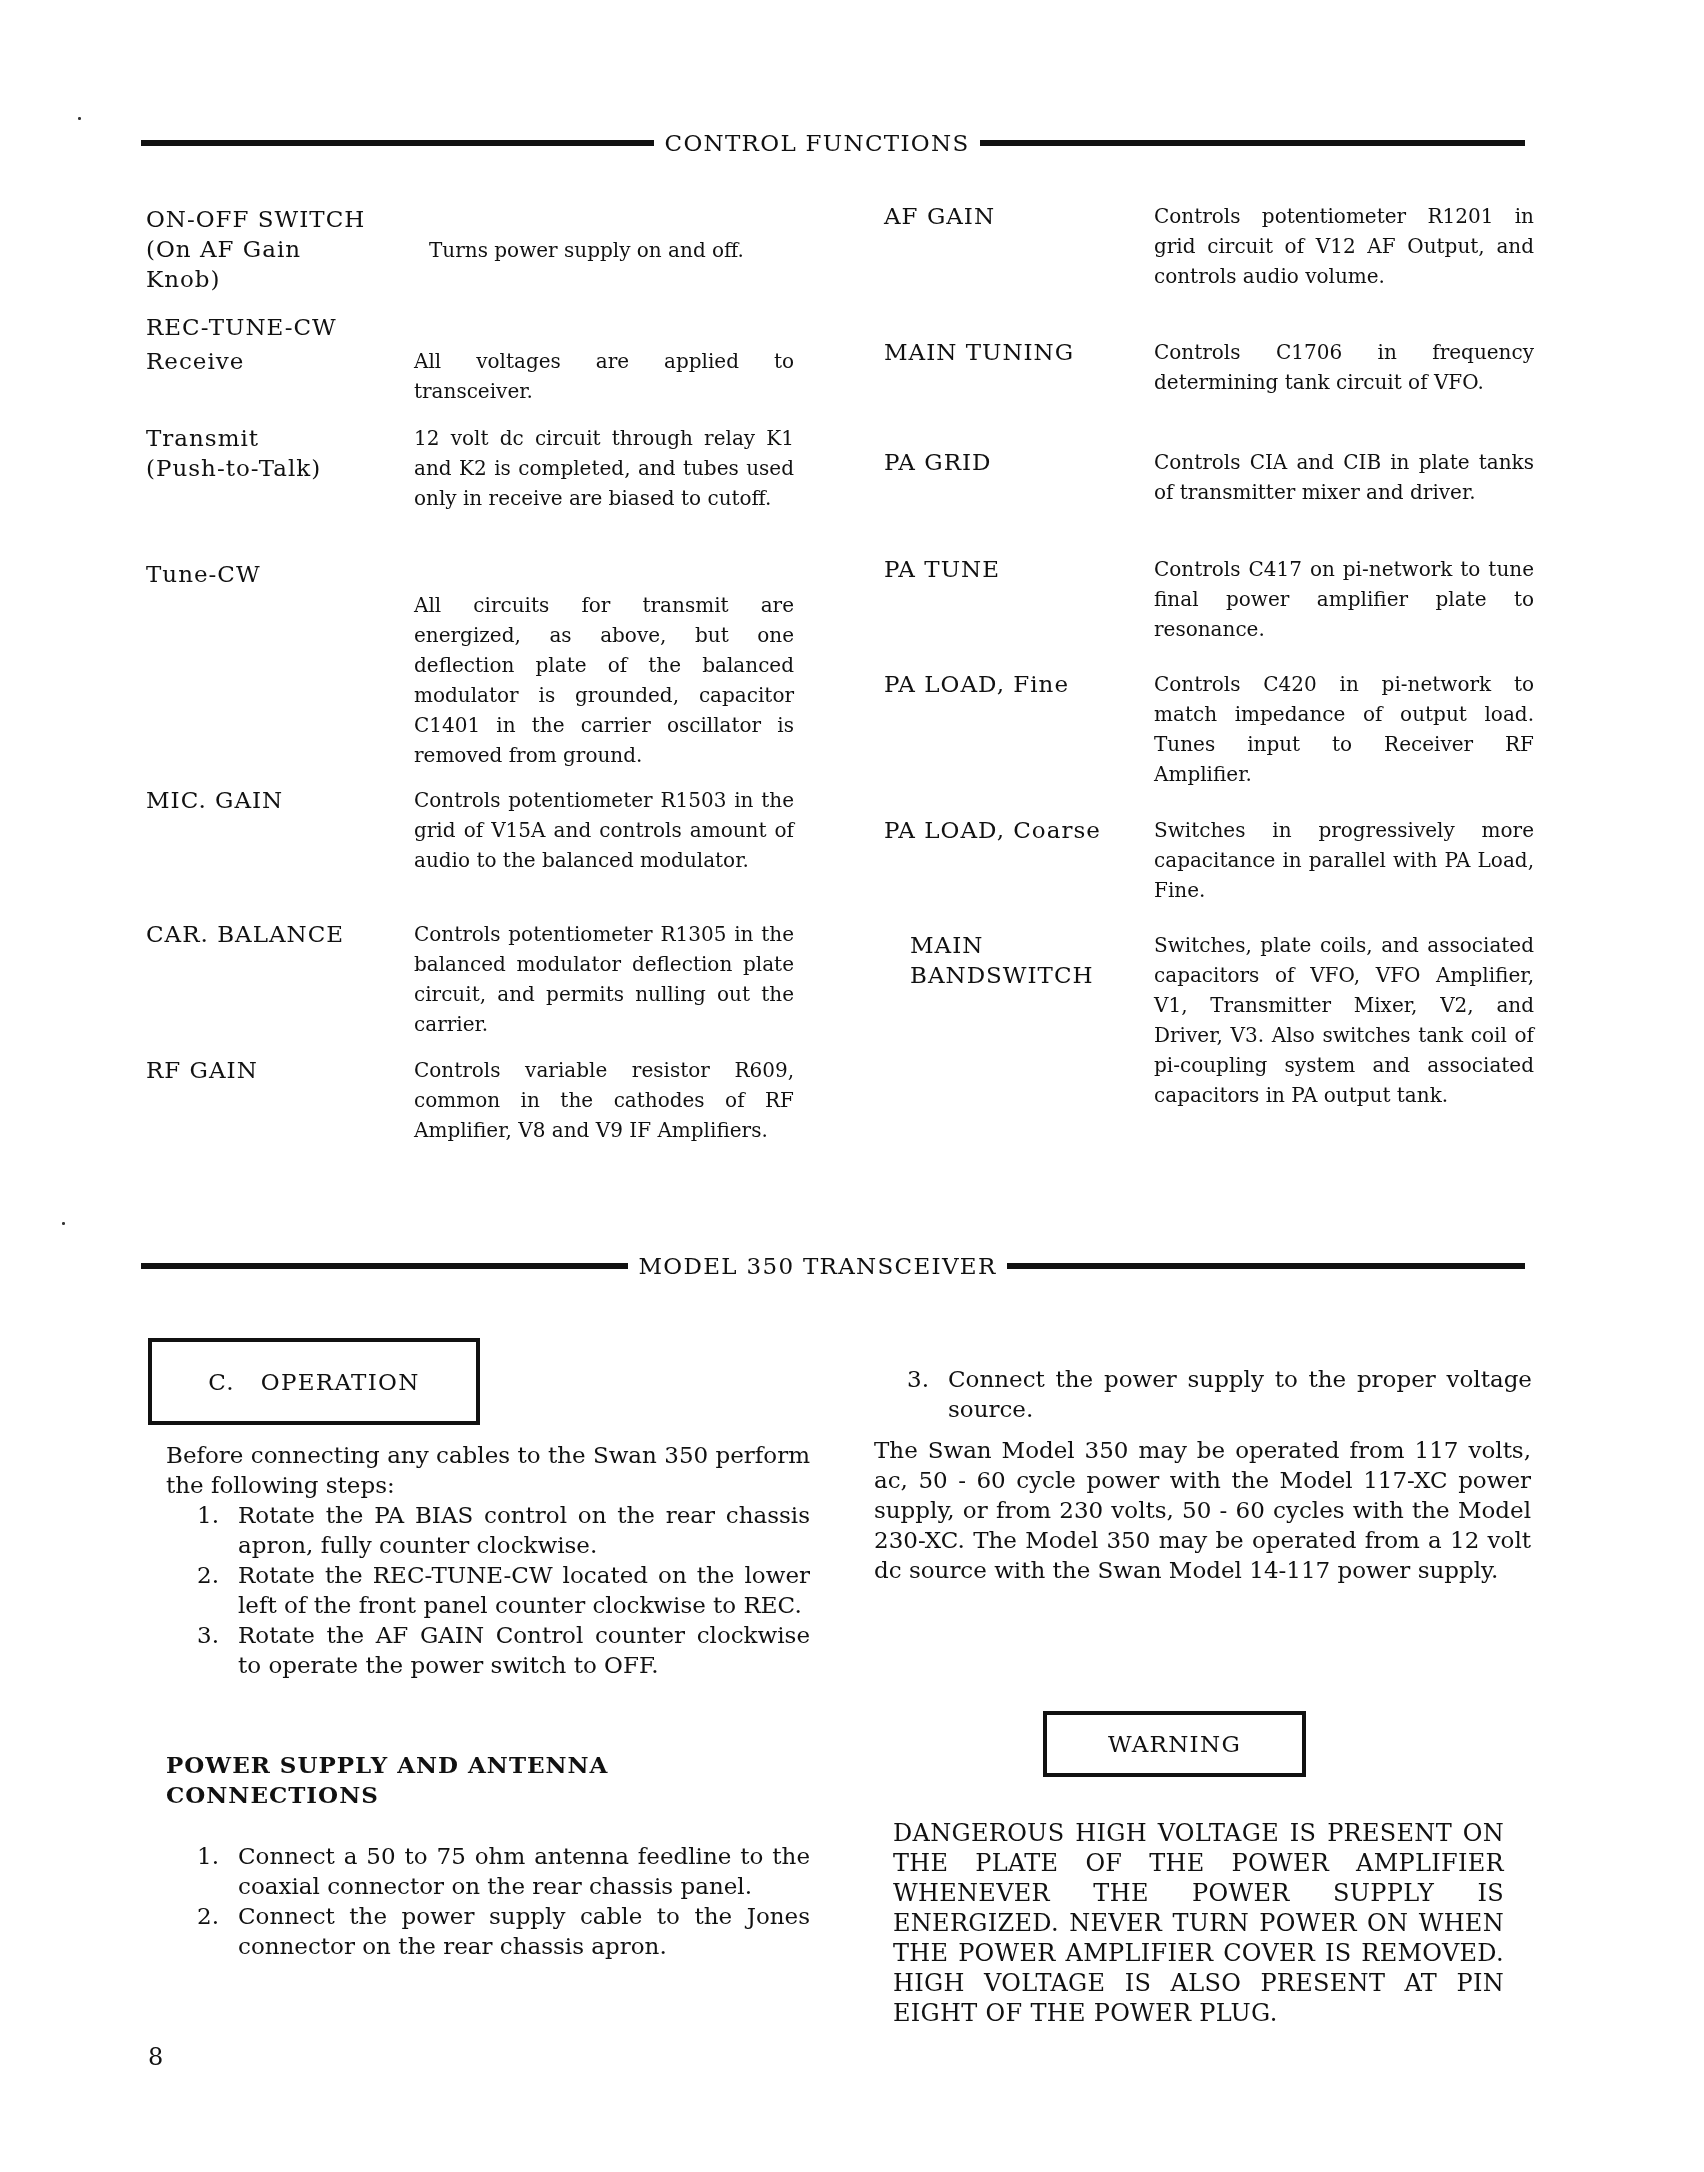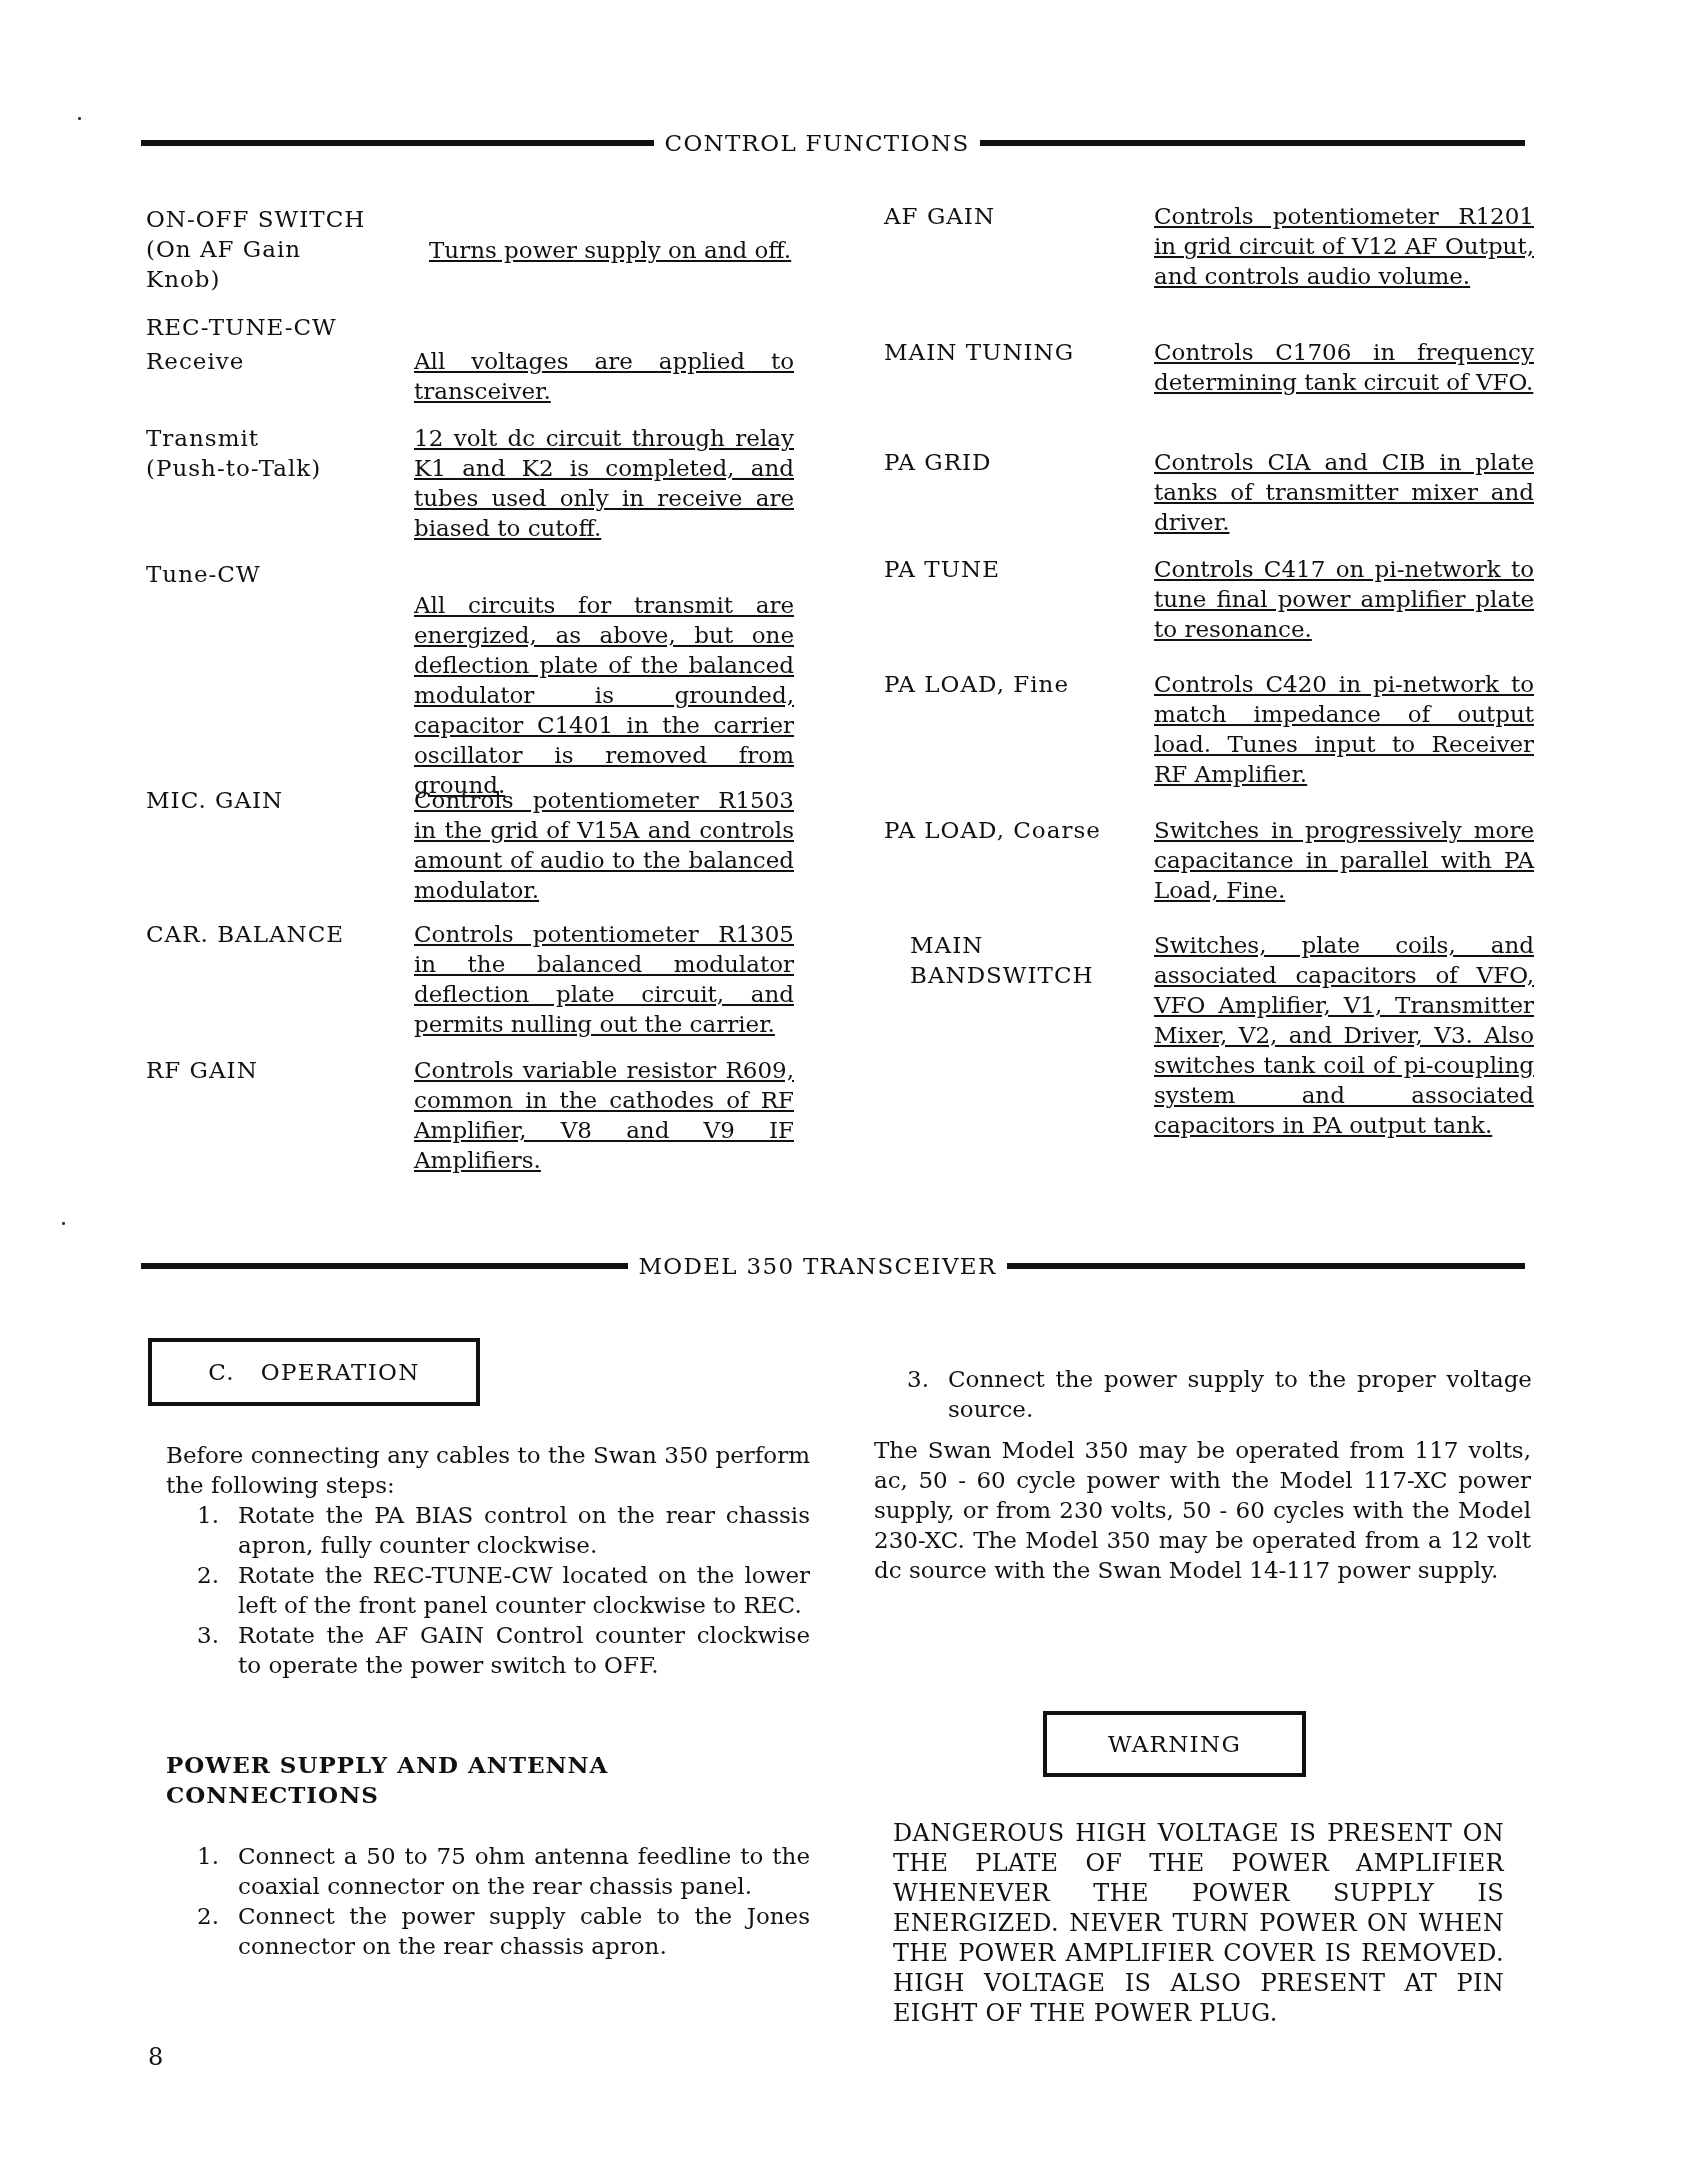--- a/index.html
+++ b/index.html
@@ -7,21 +7,21 @@
     width: 1705px; height: 2172px; position: relative; overflow: hidden;
     font-family: "DejaVu Serif", "Liberation Serif", serif;
     color: #111111;
   }
   .abs { position: absolute; }
   .txt { font-size: 23px; line-height: 30px; letter-spacing: 0.3px; }
   .rule-wrap { position: absolute; left: 141px; width: 1384px; height: 33px; display: flex; align-items: center; }
   .rule { flex: 1; height: 6px; background: #111; }
   .rule-title { padding: 0 10.5px; font-size: 23px; letter-spacing: 1.3px; white-space: nowrap; }
   .label { position: absolute; font-size: 23px; line-height: 30px; letter-spacing: 1px; white-space: pre-line; }
-  .desc { position: absolute; font-size: 23px; line-height: 30px; text-align: justify; text-align-last: left; text-decoration: underline; }
+  .desc { position: absolute; font-size: 20px; line-height: 30px; text-align: justify; text-align-last: left; }
   .desc-l { left: 414px; width: 380px; }
   .desc-r { left: 1154px; width: 380px; }
   .lab-l { left: 146px; }
   .lab-r { left: 884px; }
   .box { position: absolute; border: 4px solid #111; box-sizing: border-box; display: flex; align-items: center; justify-content: center; font-size: 23px; letter-spacing: 1.3px; }
   .para { position: absolute; font-size: 23px; line-height: 30px; text-align: justify; }
   .ol { position: absolute; font-size: 23px; line-height: 30px; }
   .li { display: flex; }
   .li .num { width: 41px; text-align: left; flex: none; }
   .li .body { flex: 1; text-align: justify; text-align-last: left; }
@@ -88,21 +88,21 @@
 <div class="label lab-r" style="top:930px;margin-left:26px;">MAIN
 BANDSWITCH</div>
 <div class="desc desc-r" style="top:930px;">Switches, plate coils, and associated capacitors of VFO, VFO Amplifier, V1, Transmitter Mixer, V2, and Driver, V3. Also switches tank coil of pi-coupling system and associated capacitors in PA output tank.</div>
 
 <div class="rule-wrap" style="top:1249px;">
   <div class="rule" style="flex:0 0 487px;"></div>
   <div class="rule-title">MODEL 350 TRANSCEIVER</div>
   <div class="rule"></div>
 </div>
 
-<div class="box" style="left:148px; top:1338px; width:332px; height:68px; white-space:pre;">C.   OPERATION</div>
+<div class="box" style="left:148px; top:1338px; width:332px; height:87px; white-space:pre;">C.   OPERATION</div>
 
 <div class="para" style="left:166px; top:1440px; width:644px;">Before connecting any  cables to the Swan 350 perform the following steps:</div>
 
 <div class="ol" style="left:197px; top:1500px; width:613px;">
   <div class="li">
     <span class="num">1.</span>
     <span class="body">Rotate the PA BIAS control on the rear chassis apron, fully counter clockwise.</span>
   </div>
   <div class="li">
     <span class="num">2.</span>

